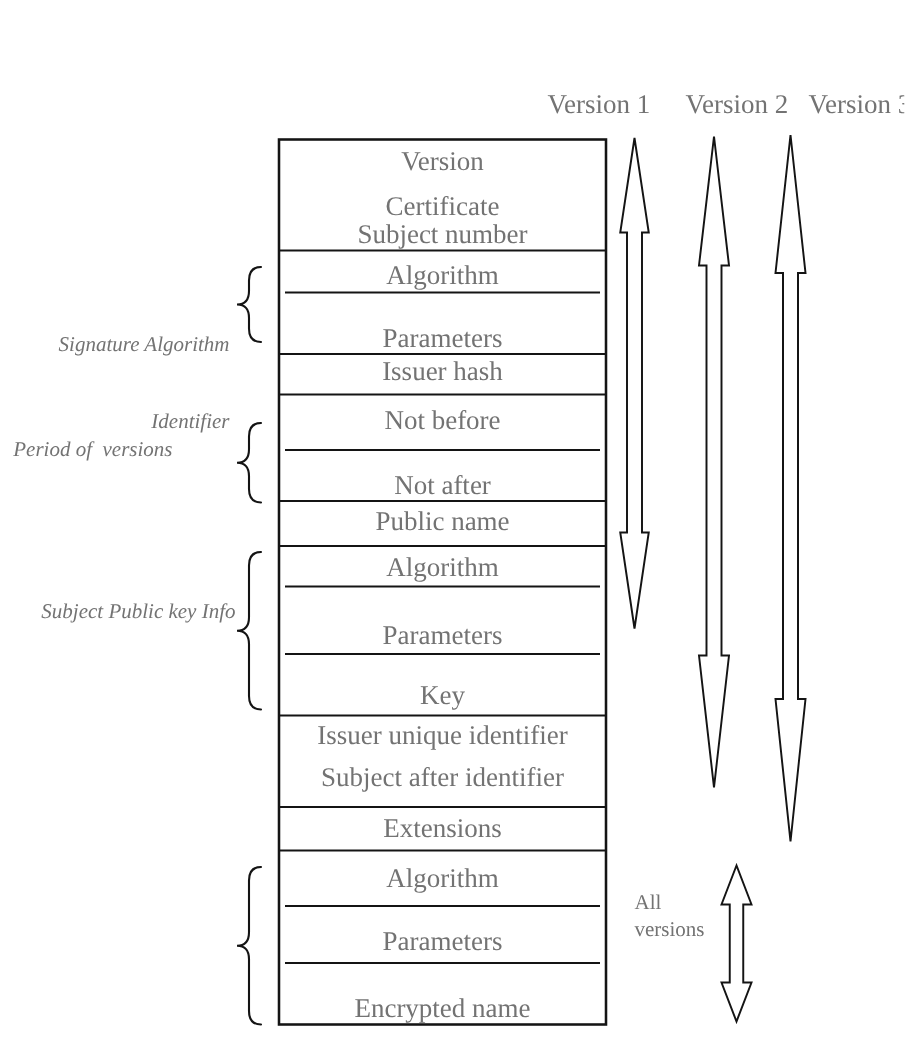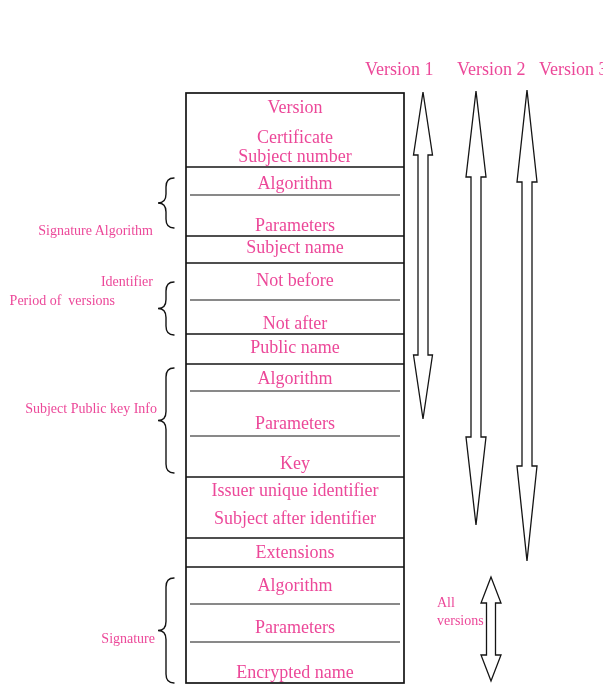--- a/index.html
+++ b/index.html
@@ -1,27 +1,27 @@
 <!DOCTYPE html>
 <html><head>
 <meta charset="utf-8">
 <style>
   html,body{margin:0;padding:0;background:#ffffff;}
   .stage{
     position:relative;width:603px;height:700px;background:#ffffff;
-    overflow:hidden;font-family:"Liberation Serif",serif;color:#ec4899;
+    overflow:hidden;font-family:"Liberation Serif",serif;color:#737373;
   }
   .cell{
     position:absolute;left:186px;width:218px;text-align:center;
     font-size:18px;line-height:20px;
   }
   .cell.two-line{line-height:19px;}
   .hdr{position:absolute;font-size:18px;line-height:20px;white-space:pre;}
   .side{position:absolute;font-size:14px;line-height:17px;white-space:pre;}
-  .side.ra{left:0;text-align:right;}
+  .side.ra{left:0;text-align:right;font-style:italic;}
   .side span{display:block;}
   .allv{position:absolute;font-size:14px;line-height:18px;}
   .allv span{display:block;}
   svg.lines{position:absolute;left:0;top:0;}
 </style>
 </head>
 <body>
 
 <div class="stage">
 
@@ -68,40 +68,39 @@
   <div class="hdr" style="left:457px;top:59px">Version 2</div>
   <div class="hdr" style="left:539px;top:59px">Version 3</div>
 
   <div class="cell" style="top:97px">Version</div>
   <div class="cell two-line" style="top:128px">
     <span>Certificate</span><br>
     <span>Subject number</span>
   </div>
   <div class="cell" style="top:173px">Algorithm</div>
   <div class="cell" style="top:215px">Parameters</div>
-  <div class="cell" style="top:237px">Subject name</div>
+  <div class="cell" style="top:237px">Issuer hash</div>
   <div class="cell" style="top:270px">Not before</div>
   <div class="cell" style="top:313px">Not after</div>
   <div class="cell" style="top:337px">Public name</div>
   <div class="cell" style="top:368px">Algorithm</div>
   <div class="cell" style="top:413px">Parameters</div>
   <div class="cell" style="top:453px">Key</div>
   <div class="cell" style="top:480px">Issuer unique identifier</div>
   <div class="cell" style="top:508px">Subject after identifier</div>
   <div class="cell" style="top:542px">Extensions</div>
   <div class="cell" style="top:575px">Algorithm</div>
   <div class="cell" style="top:617px">Parameters</div>
   <div class="cell" style="top:662px">Encrypted name</div>
 
   <div class="side ra" style="top:188px;width:153px">
     <span>Signature Algorithm</span>
     <span>Identifier</span>
   </div>
   <div class="side ra" style="top:292px;width:115px">Period of  versions</div>
   <div class="side ra" style="top:400px;width:157px">Subject Public key Info</div>
-  <div class="side ra" style="top:630px;width:155px">Signature</div>
 
-  <div class="allv" style="left:437px;top:594px">
+  <div class="allv" style="left:423px;top:594px">
     <span>All</span>
     <span>versions</span>
   </div>
 
 </div>
 
 </body></html>

